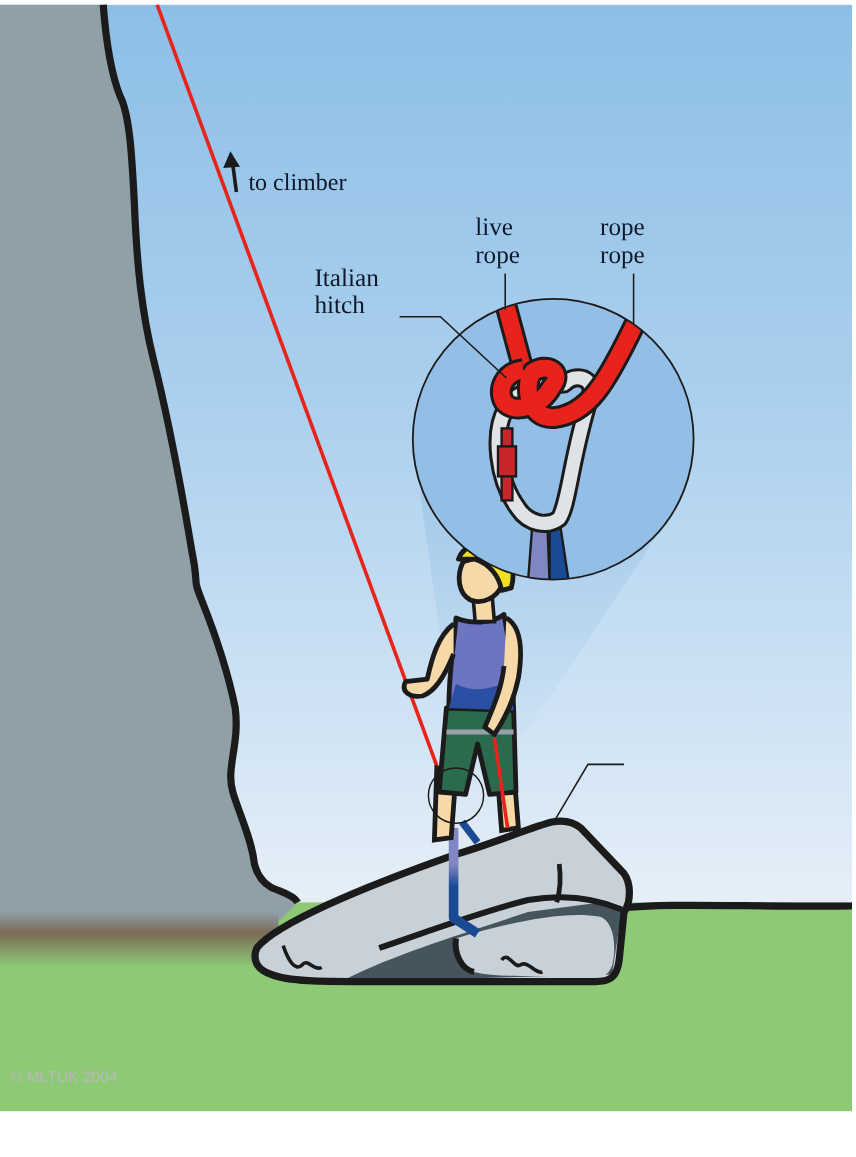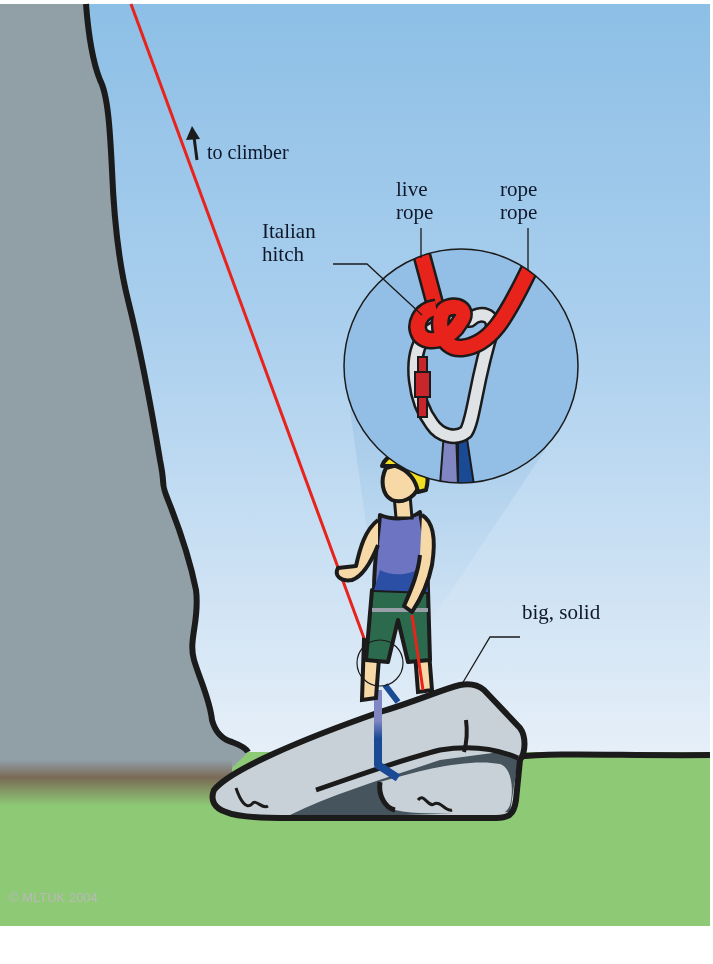--- a/index.html
+++ b/index.html
@@ -133,16 +133,15 @@
   <div>rope</div>
   <div>rope</div>
 </div>
 
 <div class="label" style="left:262px; top:220px; width:76px;">
   <div>Italian</div>
   <div>hitch</div>
 </div>
 
 <div class="label" style="left:522px; top:601px; width:150px;">
-  <div>big, solid</div>
 </div>
 
 <div class="copyright">© MLTUK 2004</div>
 
 </body></html>

